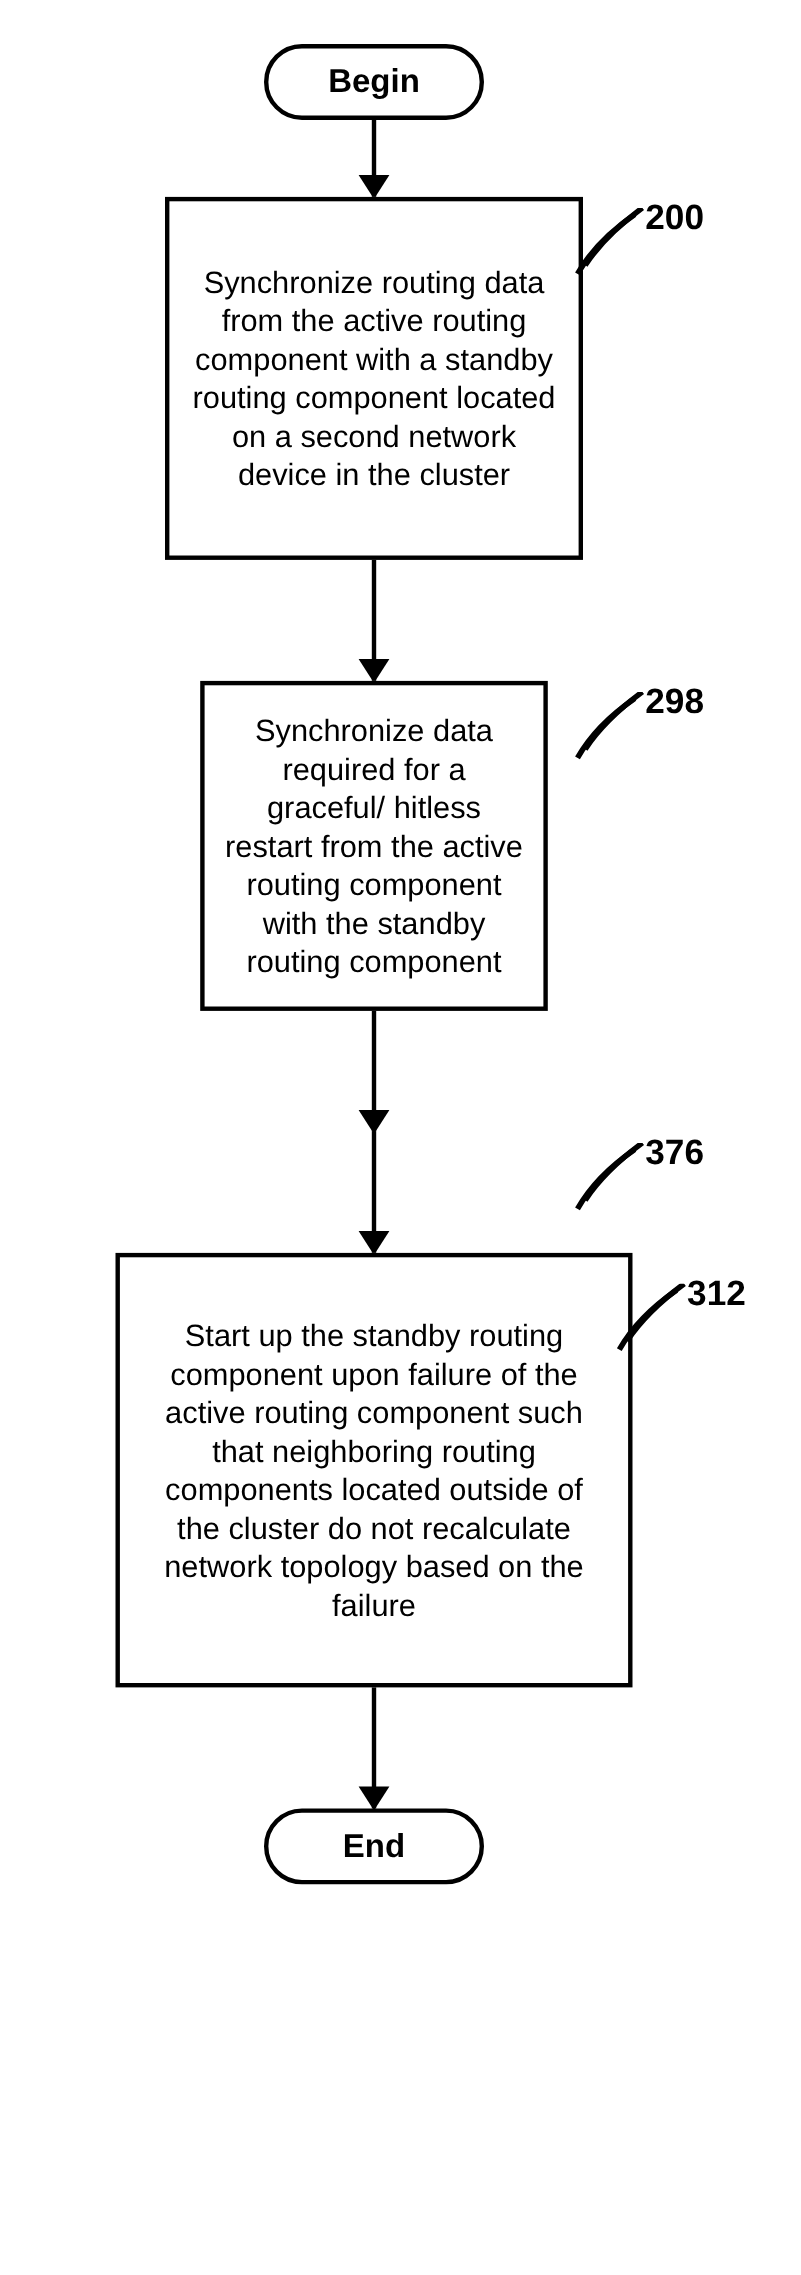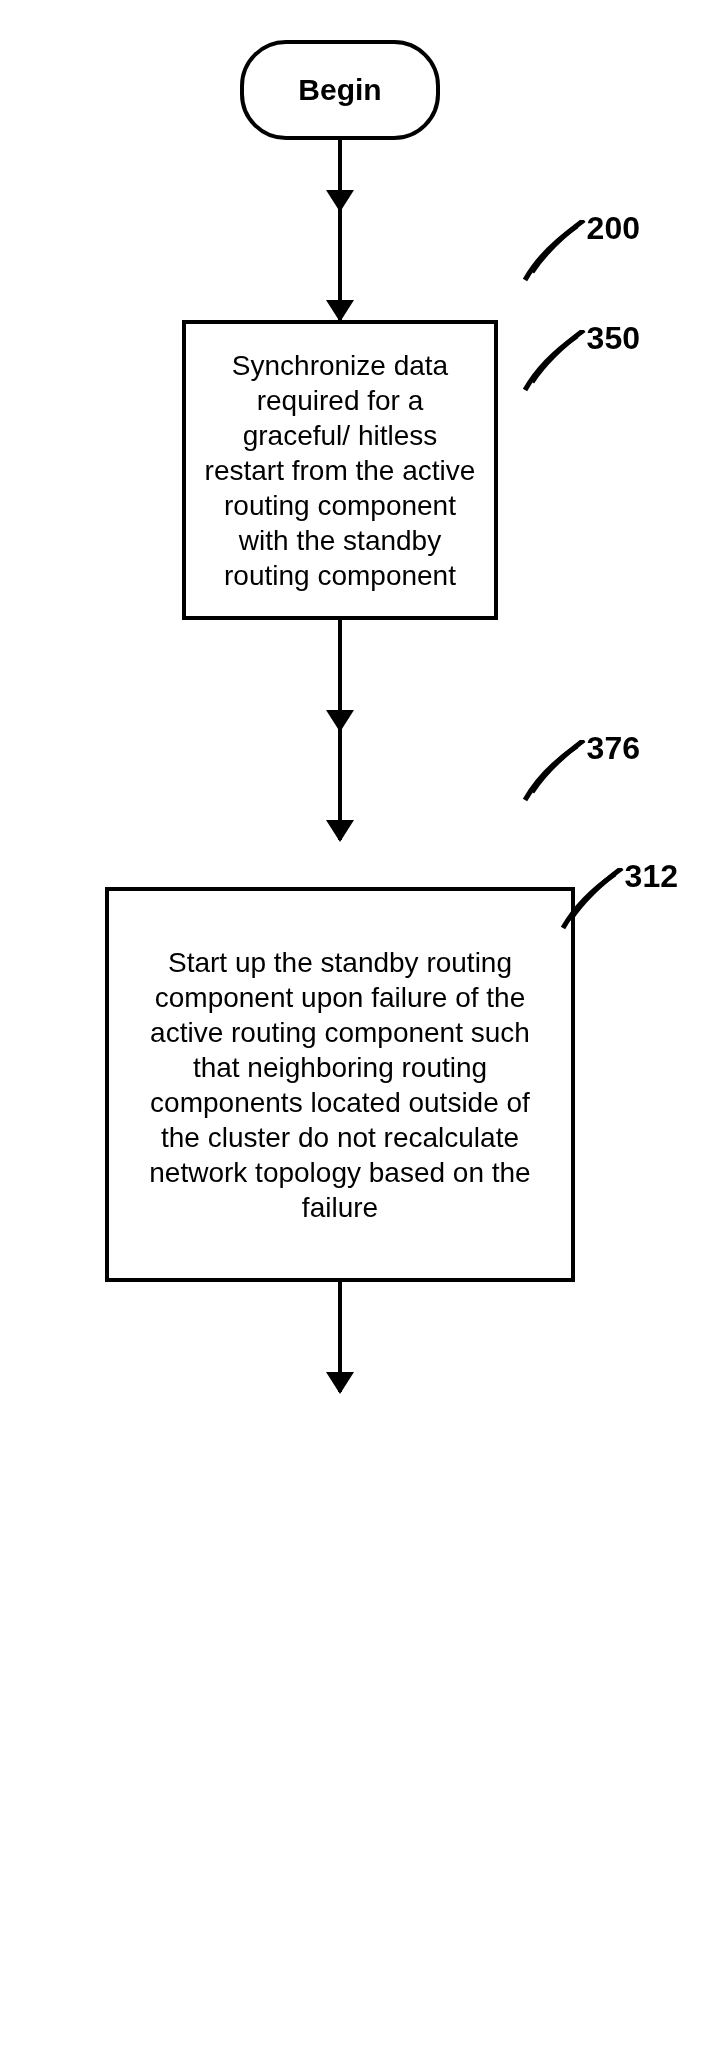--- a/index.html
+++ b/index.html
@@ -16,21 +16,21 @@
     position: absolute;
     left: 60px;
     top: 40px;
     width: 560px;
     display: flex;
     flex-direction: column;
     align-items: center;
   }
   .terminator {
     width: 200px;
-    height: 100px;
+    height: 69px;
     border: 4px solid #000;
     border-radius: 46px;
     display: flex;
     align-items: center;
     justify-content: center;
     font-size: 30px;
     font-weight: 600;
     background: #fff;
   }
   .process {
@@ -41,21 +41,21 @@
     font-size: 28px;
     line-height: 1.25;
     font-weight: 500;
     display: flex;
     align-items: center;
     justify-content: center;
   }
   .p200 { width: 380px; height: 330px; }
   .p202 { width: 316px; height: 300px; }
   .p204 { width: 380px; height: 290px; }
-  .p206 { width: 470px; height: 395px; margin-top: 47px; }
+  .p206 { width: 470px; height: 395px; }
   .arrow-gap {
     position: relative;
     display: flex;
     justify-content: center;
   }
   .arrow-line {
     width: 4px;
     background: #000;
   }
   .arrow-head {
@@ -96,41 +96,44 @@
   <div class="terminator">
     <span>Begin</span>
   </div>
 
   <div class="arrow-gap gap-60">
     <div class="arrow-line" style="height:100%"></div>
     <div class="arrow-head"></div>
   </div>
 
   <div class="block-row">
+    <div class="process p200">
+      <span>Synchronize routing data from the active routing component with a standby routing component located on a second network device in the cluster</span>
+    </div>
     <svg class="callout" style="top:10px; right:28px;" width="70" height="80">
       <path d="M3 60 Q 20 30 55 6" stroke="#000" stroke-width="5" fill="none"></path>
       <path d="M10 52 Q 28 25 62 0" stroke="#000" stroke-width="5" fill="none"></path>
     </svg>
     <span class="ref-label" style="top:0;">200</span>
   </div>
 
   <div class="arrow-gap gap-90">
     <div class="arrow-line" style="height:100%"></div>
     <div class="arrow-head"></div>
   </div>
 
   <div class="block-row">
     <div class="process p202">
       <span>Synchronize data required for a graceful/ hitless restart from the active routing component with the standby routing component</span>
     </div>
     <svg class="callout" style="top:10px; right:28px;" width="70" height="80">
       <path d="M3 60 Q 20 30 55 6" stroke="#000" stroke-width="5" fill="none"></path>
       <path d="M10 52 Q 28 25 62 0" stroke="#000" stroke-width="5" fill="none"></path>
     </svg>
-    <span class="ref-label" style="top:0;">350</span>
+    <span class="ref-label" style="top:0;">298</span>
   </div>
 
   <div class="arrow-gap gap-90">
     <div class="arrow-line" style="height:100%"></div>
     <div class="arrow-head"></div>
   </div>
 
   <div class="block-row">
     <svg class="callout" style="top:10px; right:28px;" width="70" height="80">
       <path d="M3 60 Q 20 30 55 6" stroke="#000" stroke-width="5" fill="none"></path>
@@ -153,14 +156,17 @@
       <path d="M10 52 Q 28 25 62 0" stroke="#000" stroke-width="5" fill="none"></path>
     </svg>
     <span class="ref-label" style="top:18px; right:-58px;">312</span>
   </div>
 
   <div class="arrow-gap gap-90">
     <div class="arrow-line" style="height:100%"></div>
     <div class="arrow-head"></div>
   </div>
 
+  <div class="terminator">
+    <span>End</span>
+  </div>
 
 </div>
 
 </body></html>

